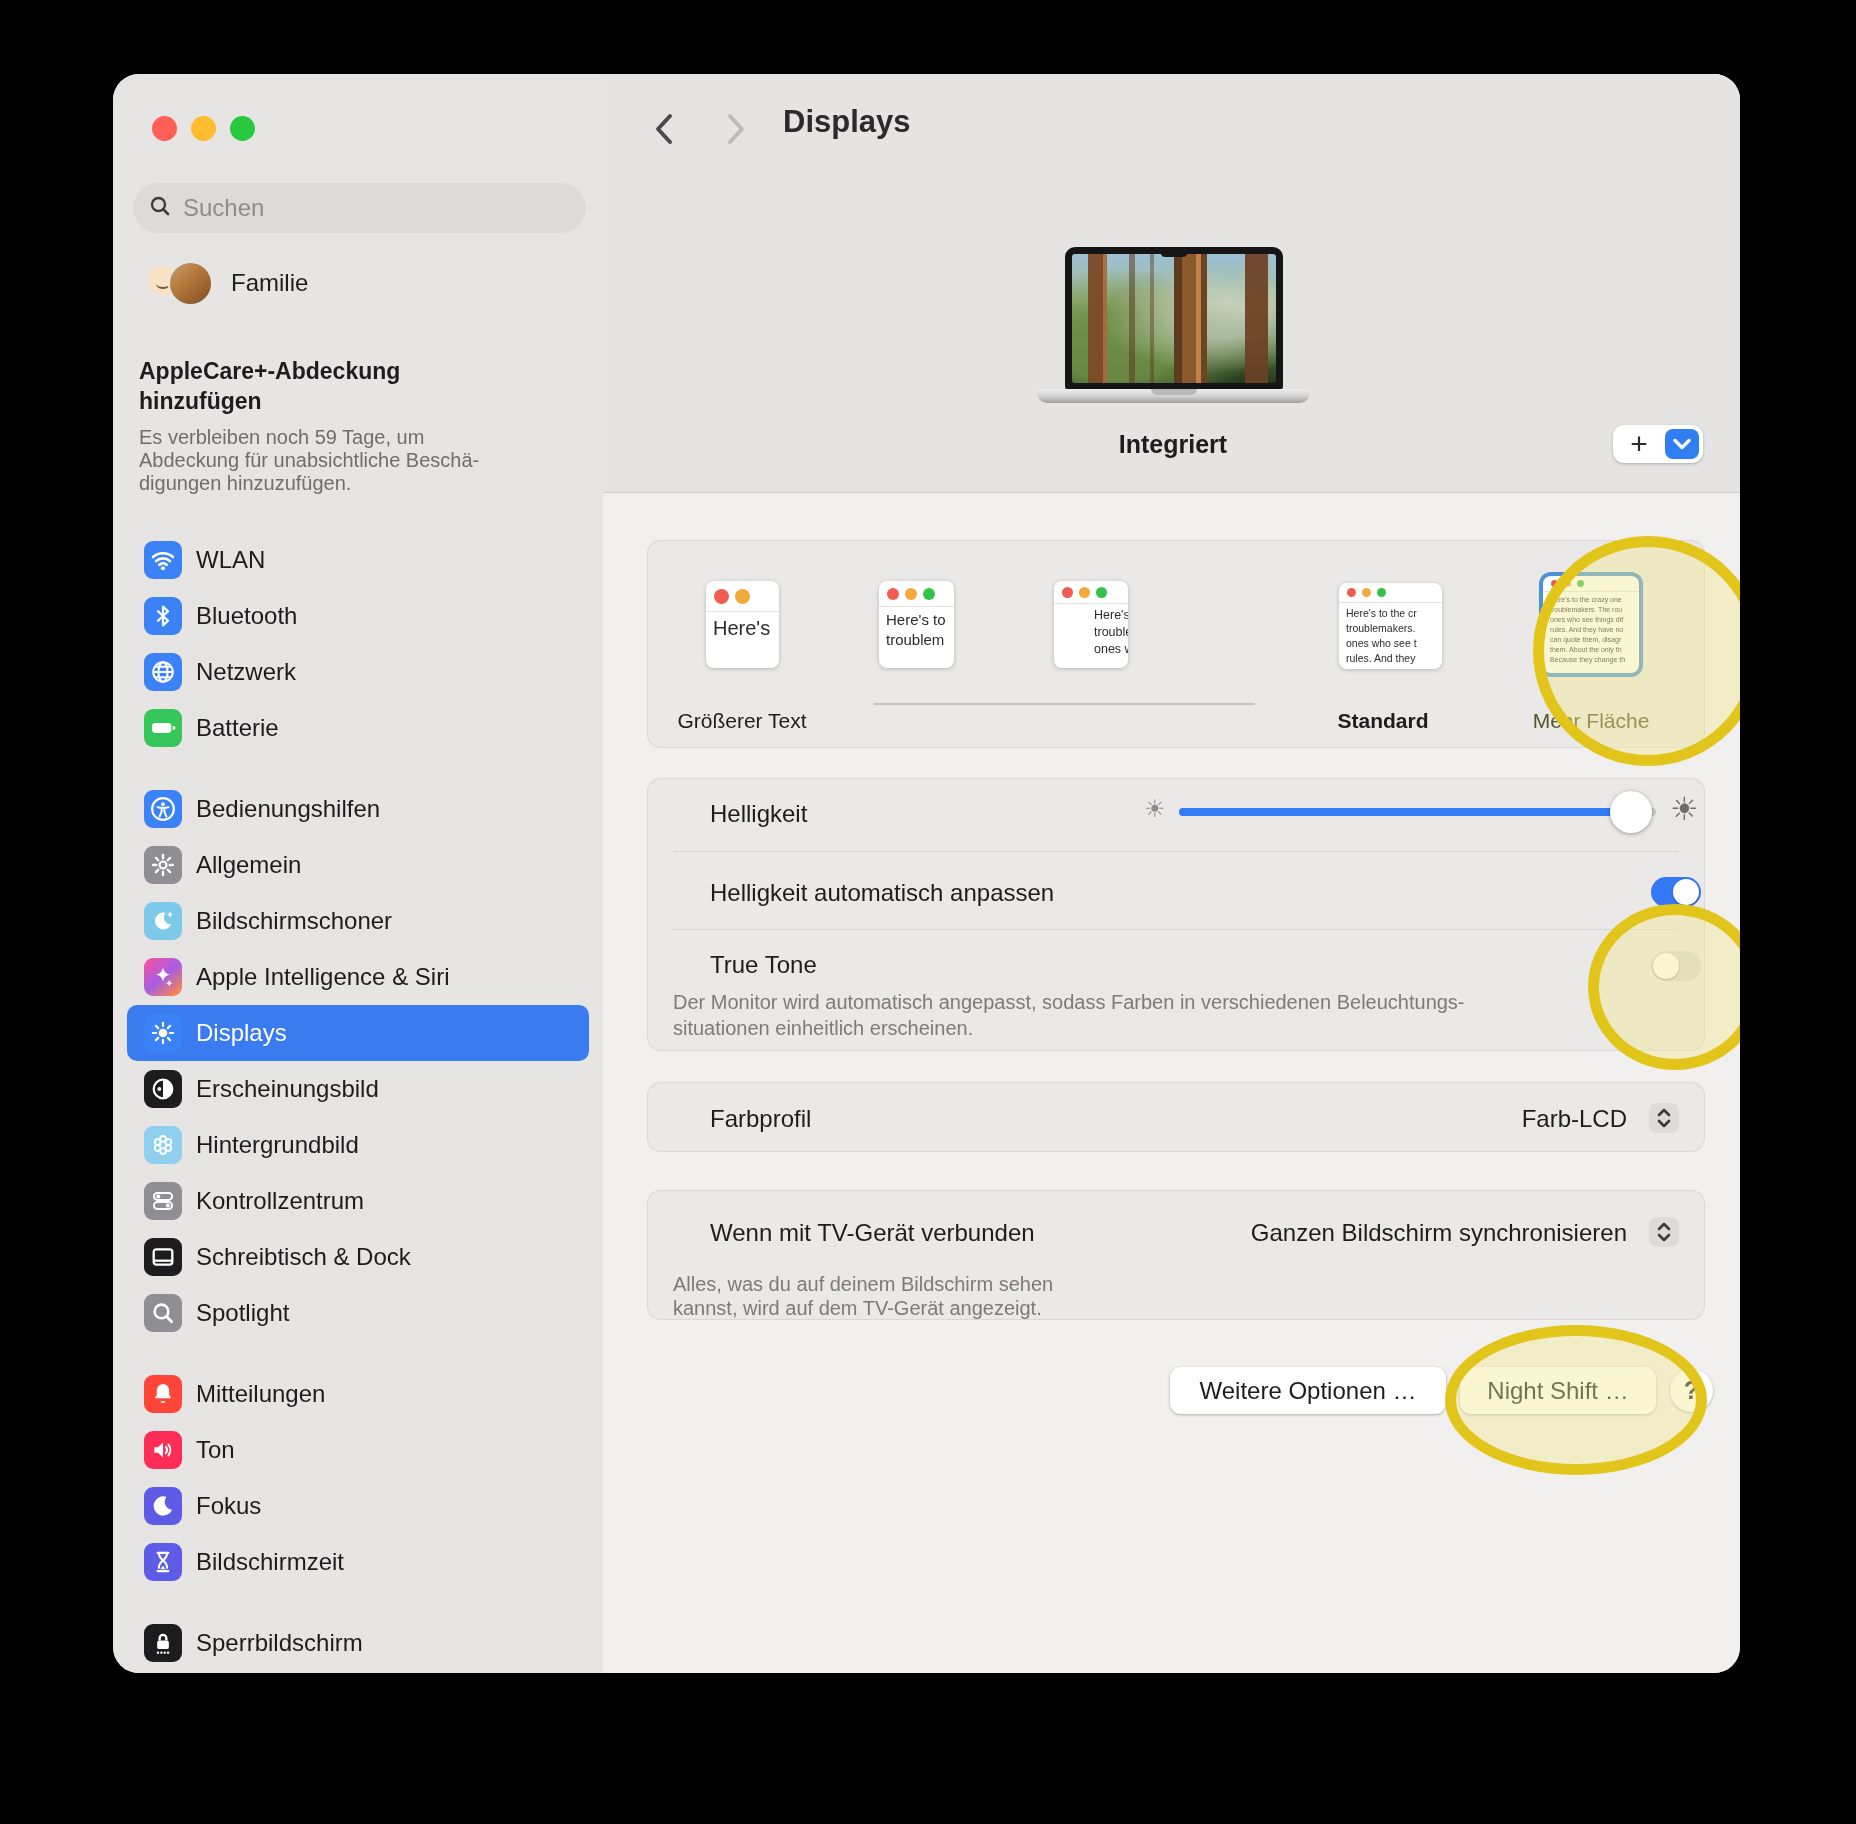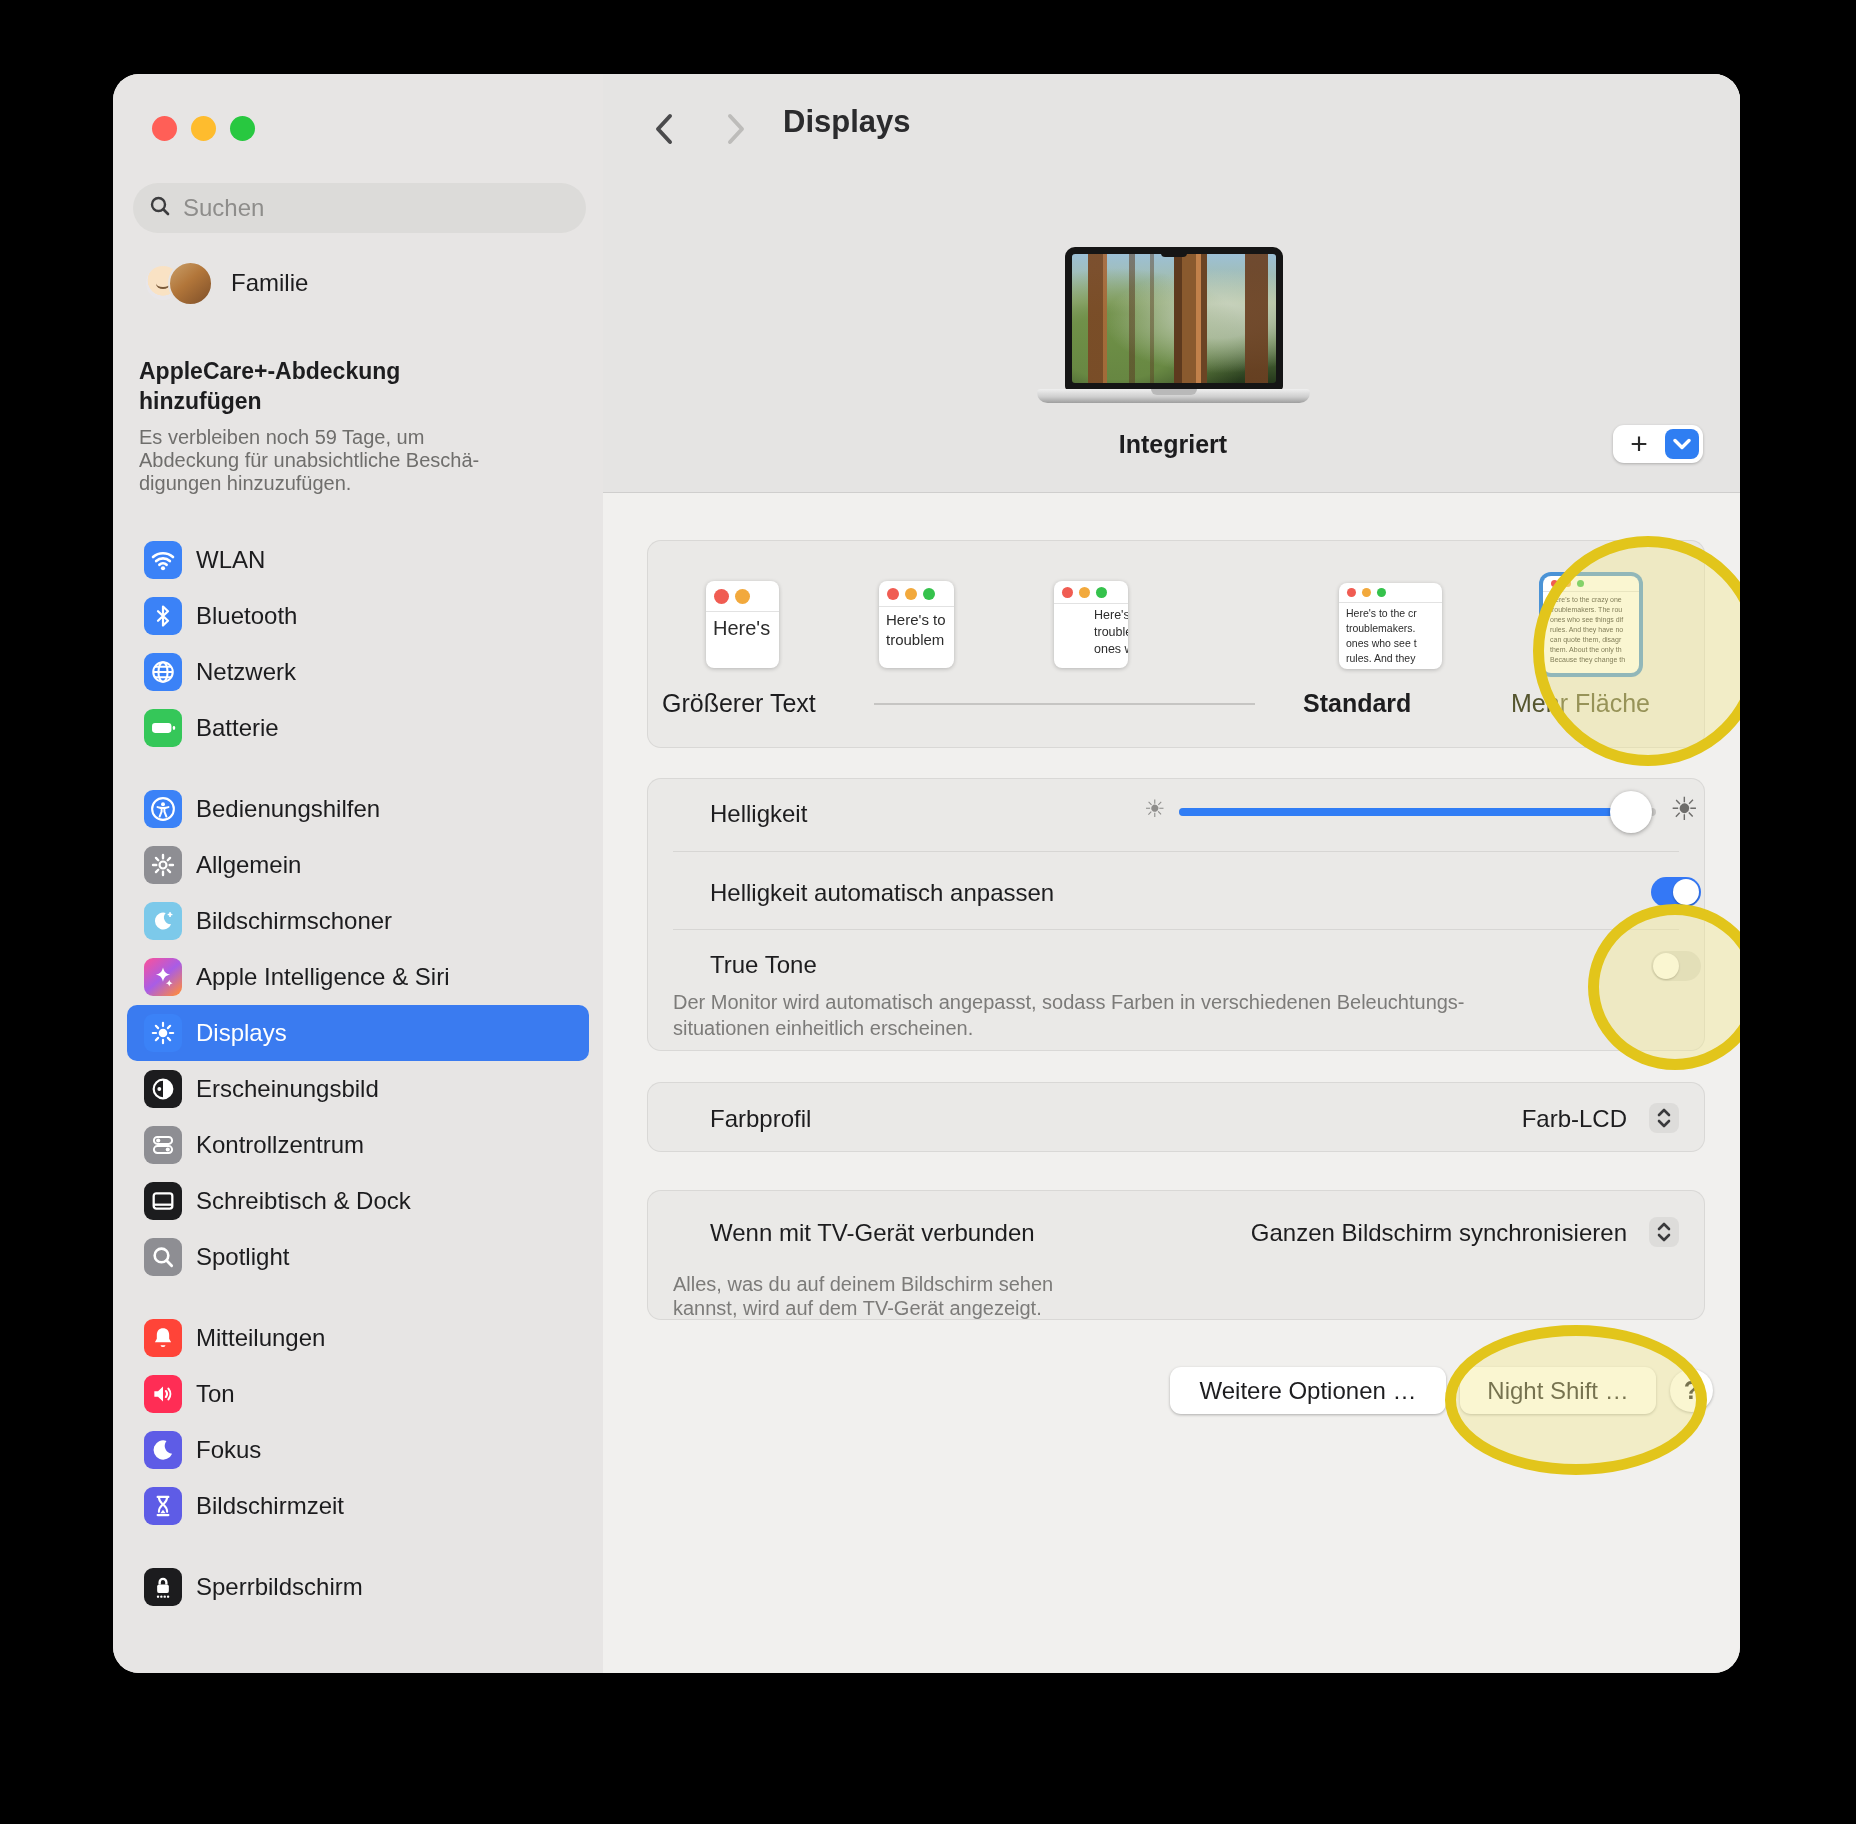--- a/index.html
+++ b/index.html
@@ -74,21 +74,21 @@
   .card-label{font-size:24px;color:#1d1d1f;margin-left:37px;}
   .divider{position:absolute;left:25px;right:25px;height:1px;background:#d7d6d4;}
   
   .thumb{position:absolute;background:#fff;border-radius:8px;box-shadow:0 1px 4px rgba(0,0,0,.22);
          overflow:hidden;}
   .thumb .bar{border-bottom:1px solid #e2e2e2;display:flex;align-items:center;padding-left:8px;gap:6px;}
   .thumb .dot{border-radius:50%;flex:none;}
   .thumb .body{padding:3px 0 0 7px;color:#2c2c2c;}
   .thumb .body div{white-space:nowrap;}
   .thumb.sel{box-shadow:0 0 0 4px #4b93d6,0 1px 4px rgba(0,0,0,.2);}
-  .mode-label{position:absolute;top:148px;font-size:25px;color:#1d1d1f;text-align:left;}
+  .mode-label{position:absolute;top:168px;font-size:21px;color:#1d1d1f;text-align:center;}
   .connector{position:absolute;left:226px;top:162px;width:381px;height:2px;background:#c6c5c3;}
   
   .toggle{position:absolute;width:50px;height:30px;border-radius:15px;}
   .toggle .knob{position:absolute;top:2px;width:26px;height:26px;border-radius:50%;background:#fff;
         box-shadow:0 1px 2px rgba(0,0,0,.3);}
   .toggle.on{background:#3478f6;}  .toggle.on .knob{right:2px;}
   .toggle.off{background:#d8d7d5;} .toggle.off .knob{left:2px;}
   .sun{font-family:"DejaVu Sans",sans-serif;color:#8e8d8b;position:absolute;}
   .slider-track{position:absolute;height:8px;border-radius:4px;background:#c9c8c6;}
   .slider-fill{position:absolute;height:8px;border-radius:4px;background:#307df5;}
@@ -235,20 +235,35 @@
           </div>
           <div class="side-row">
             <span class="side-icon" style="background: rgb(28, 28, 30);">
               <svg width="26" height="26" viewBox="0 0 24 24">
                 <circle cx="12" cy="12" r="8.6" fill="none" stroke="#fff" stroke-width="2"></circle>
                 <path d="M12 3.4a8.6 8.6 0 0 1 0 17.2z" fill="#fff"></path>
                 <circle cx="8.6" cy="12" r="1.8" fill="#fff"></circle>
               </svg>
             </span>
             <span class="side-label">Erscheinungsbild</span>
+          </div>
+          <div class="side-row">
+            <span class="side-icon" style="background: rgb(142, 208, 238);">
+              <svg width="26" height="26" viewBox="0 0 24 24">
+                <g fill="none" stroke="#fff" stroke-width="1.7">
+                  <circle cx="12" cy="6.4" r="2.7"></circle>
+                  <circle cx="16.9" cy="9.2" r="2.7"></circle>
+                  <circle cx="16.9" cy="14.8" r="2.7"></circle>
+                  <circle cx="12" cy="17.6" r="2.7"></circle>
+                  <circle cx="7.1" cy="14.8" r="2.7"></circle>
+                  <circle cx="7.1" cy="9.2" r="2.7"></circle>
+                </g>
+              </svg>
+            </span>
+            <span class="side-label">Hintergrundbild</span>
           </div>
           <div class="side-row">
             <span class="side-icon" style="background: rgb(142, 142, 147);">
               <svg width="26" height="26" viewBox="0 0 24 24">
                 <g fill="none" stroke="#fff" stroke-width="1.8">
                   <rect x="3.6" y="4.6" width="16.8" height="6.4" rx="3.2"></rect>
                   <rect x="3.6" y="13" width="16.8" height="6.4" rx="3.2"></rect>
                 </g>
                 <circle cx="7.6" cy="7.8" r="1.9" fill="#fff"></circle>
                 <circle cx="16.4" cy="16.2" r="1.9" fill="#fff"></circle>

